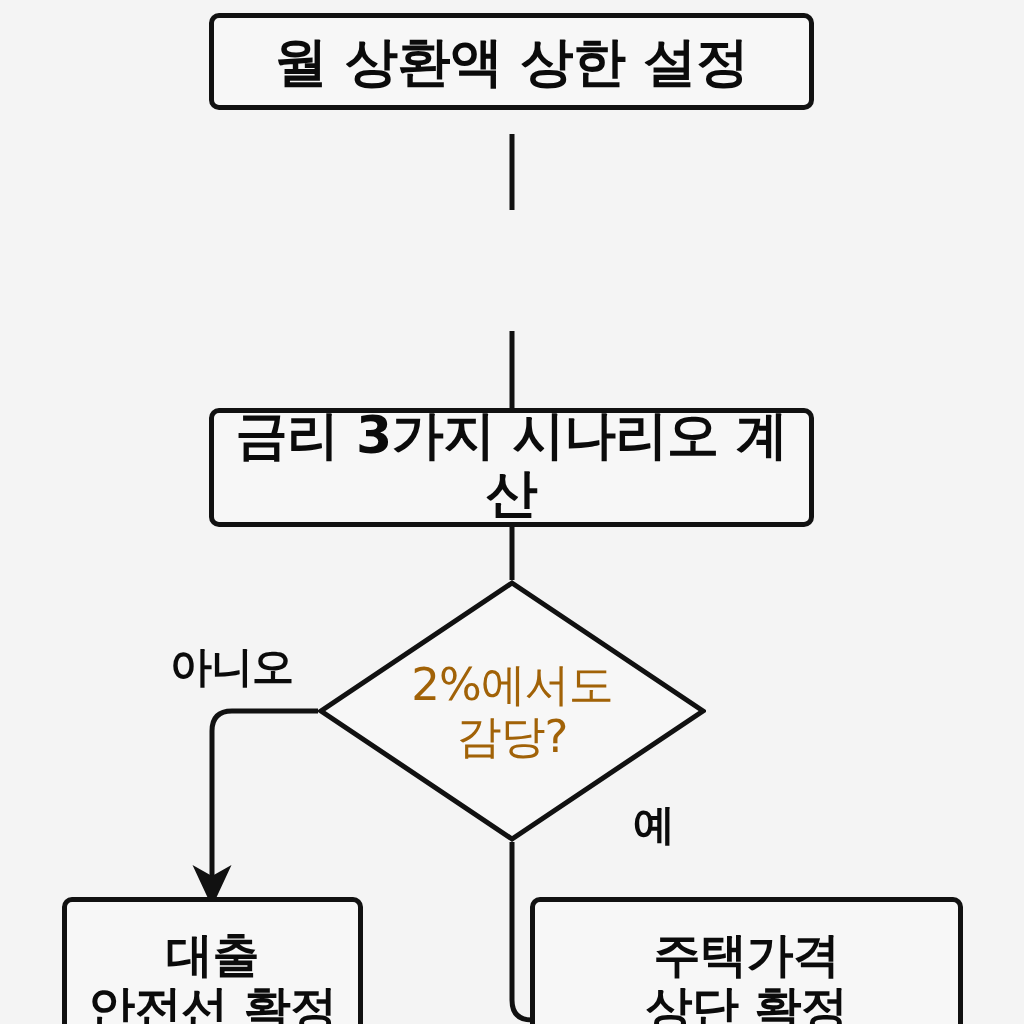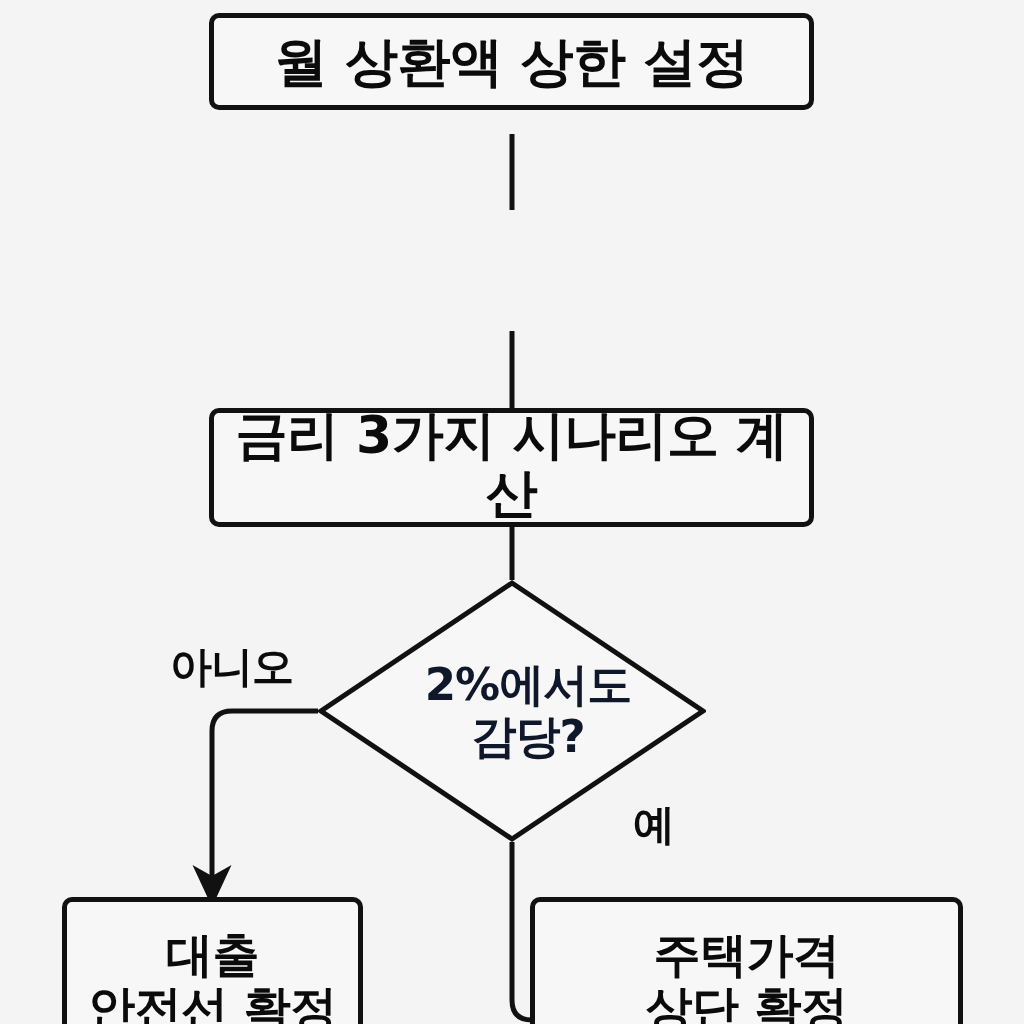--- a/index.html
+++ b/index.html
@@ -96,34 +96,34 @@
   }
   #node-decision .diamond-shape {
     position: absolute;
     left: 0;
     top: 0;
     width: 100%;
     height: 100%;
   }
   #node-decision .diamond-text {
     position: absolute;
-    left: 16px;
+    left: 0;
     top: 0;
     width: 100%;
     height: 100%;
     display: flex;
     align-items: center;
     justify-content: center;
     text-align: center;
     white-space: pre-line;
     font-size: 45px;
-    font-weight: 700;
+    font-weight: 400;
     line-height: 1.16;
     letter-spacing: -1px;
-    color: #0f172a;
+    color: #a16207;
   }
   
   .branch-label {
     position: absolute;
     font-size: 42px;
     font-weight: 600;
     color: #0b0b0b;
     letter-spacing: -1px;
     z-index: 3;
     white-space: nowrap;

